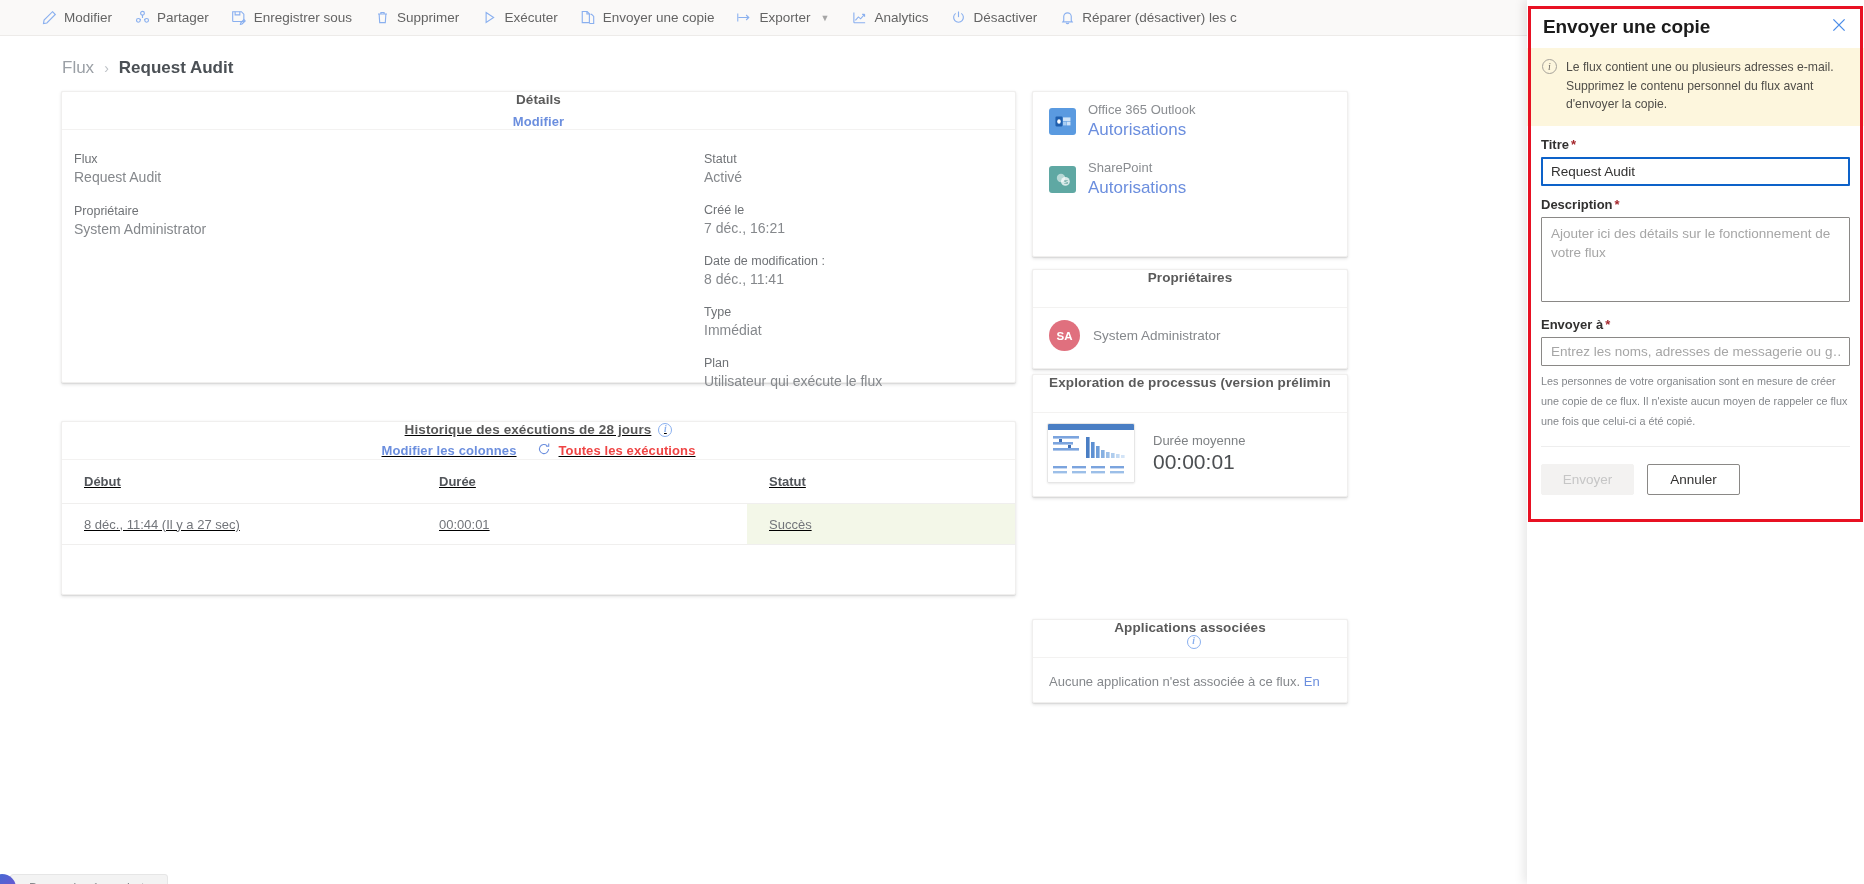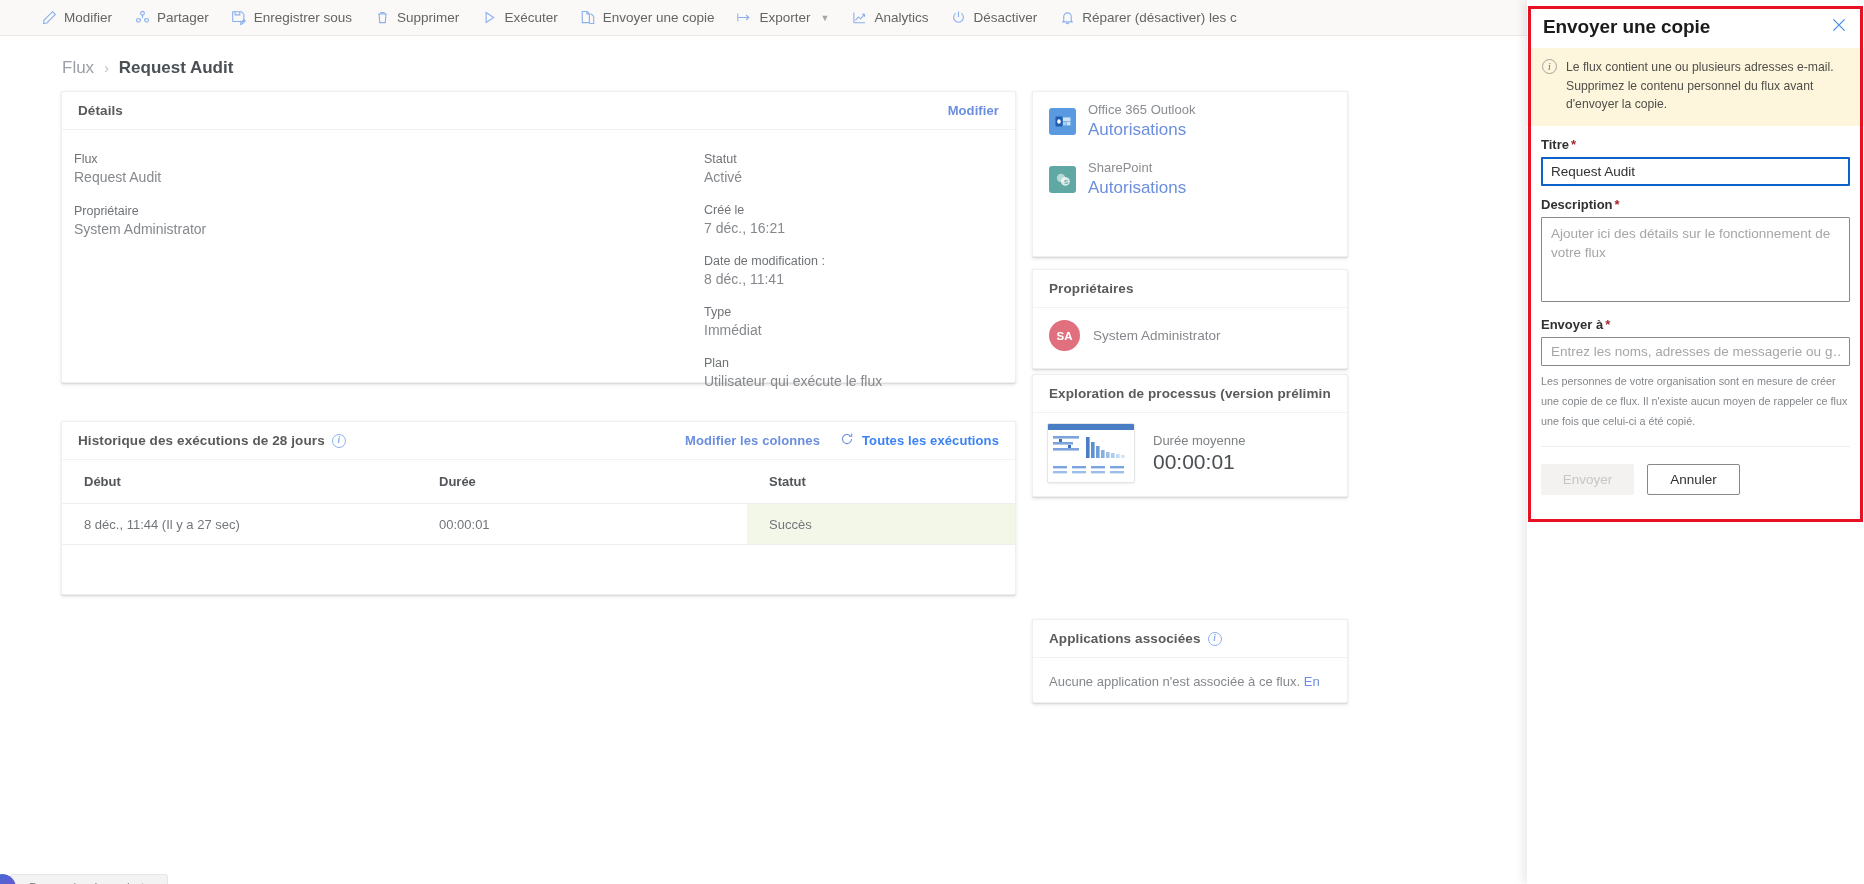--- a/index.html
+++ b/index.html
@@ -42,21 +42,21 @@
 
   
   .card {
     position:absolute; background:#fff;
     border:1px solid #f0efee; border-radius:2px;
     box-shadow:0 1.2px 3.2px rgba(0,0,0,.10), 0 0.3px 0.9px rgba(0,0,0,.07);
   }
   .card-head {
     height:38px; border-bottom:1px solid #f3f2f1;
     display:flex; align-items:center; padding:0 16px;
-    font-size:13.5px; font-weight:700; color:#5a5a5a; letter-spacing:.1px;
+    font-size:13.5px; font-weight:700; color:#5a5a5a; letter-spacing:.1px;flex-direction:column;
   }
   .card-head .spacer { flex:1; }
   .link { color:#6b8ede; font-size:13px; cursor:pointer; }
 
   .info-i {
     display:inline-flex; align-items:center; justify-content:center;
     width:14px; height:14px; border:1px solid #8ab0ef; border-radius:50%;
     color:#8ab0ef; font-size:9.5px; font-style:italic;
     font-family:"Liberation Serif", serif; margin-left:7px;
     line-height:1; cursor:pointer;
@@ -64,24 +64,24 @@
 
   
   #details-card { left:61px; top:55px; width:955px; height:292px; }
   .detail-body { position:relative; height:252px; }
   .dcol { position:absolute; top:22px; }
   .dfield { margin-bottom:18px; }
   .dlabel { font-size:12.5px; color:#6f7276; margin-bottom:3px; }
   .dvalue { font-size:14px; color:#85888c; }
 
   
-  #history-card { left:61px; top:385px; width:955px; height:174px; }
+  #history-card { left:61px; top:385px; width:955px; height:174px;text-decoration:underline; }
   .hist-head .title { font-size:13.5px; font-weight:700; color:#5a5a5a; display:flex; align-items:center; }
   .hist-actions { display:flex; align-items:center; gap:20px; }
-  .refresh-ic { display:inline-flex; align-items:center; gap:8px; color:#3b82f6; font-size:13px; cursor:pointer;text-align:center; }
+  .refresh-ic { display:inline-flex; align-items:center; gap:8px; color:#ef4444; font-size:13px; cursor:pointer;text-align:center; }
   table.runs { width:100%; border-collapse:collapse; }
   table.runs th {
     text-align:left; font-size:13px; font-weight:600; color:#52555a;
     padding:14px 0 14px 22px; border-bottom:1px solid #f0efee;
   }
   table.runs td {
     font-size:13px; color:#72757a; padding:0 0 0 22px; height:41px;
     border-bottom:1px solid #f0efee; vertical-align:middle;
   }
   td.status-cell { background:#f3f7e8; padding-left:22px; }

